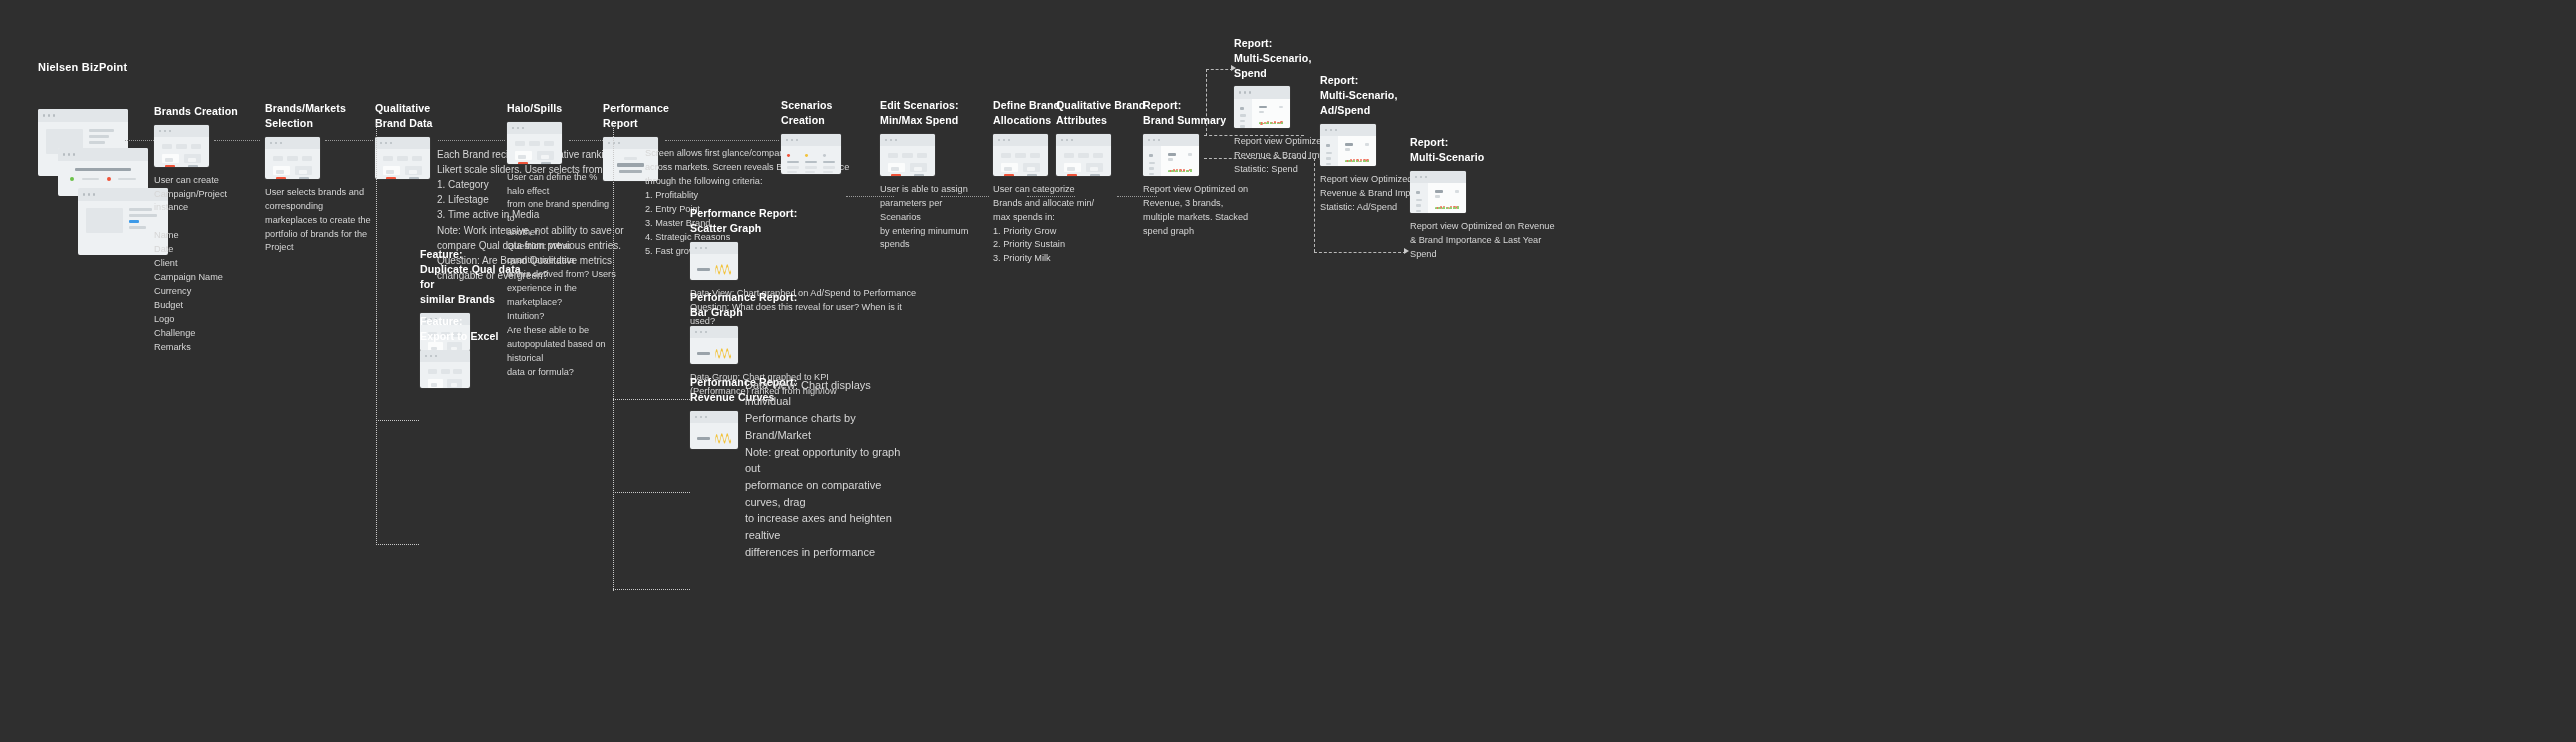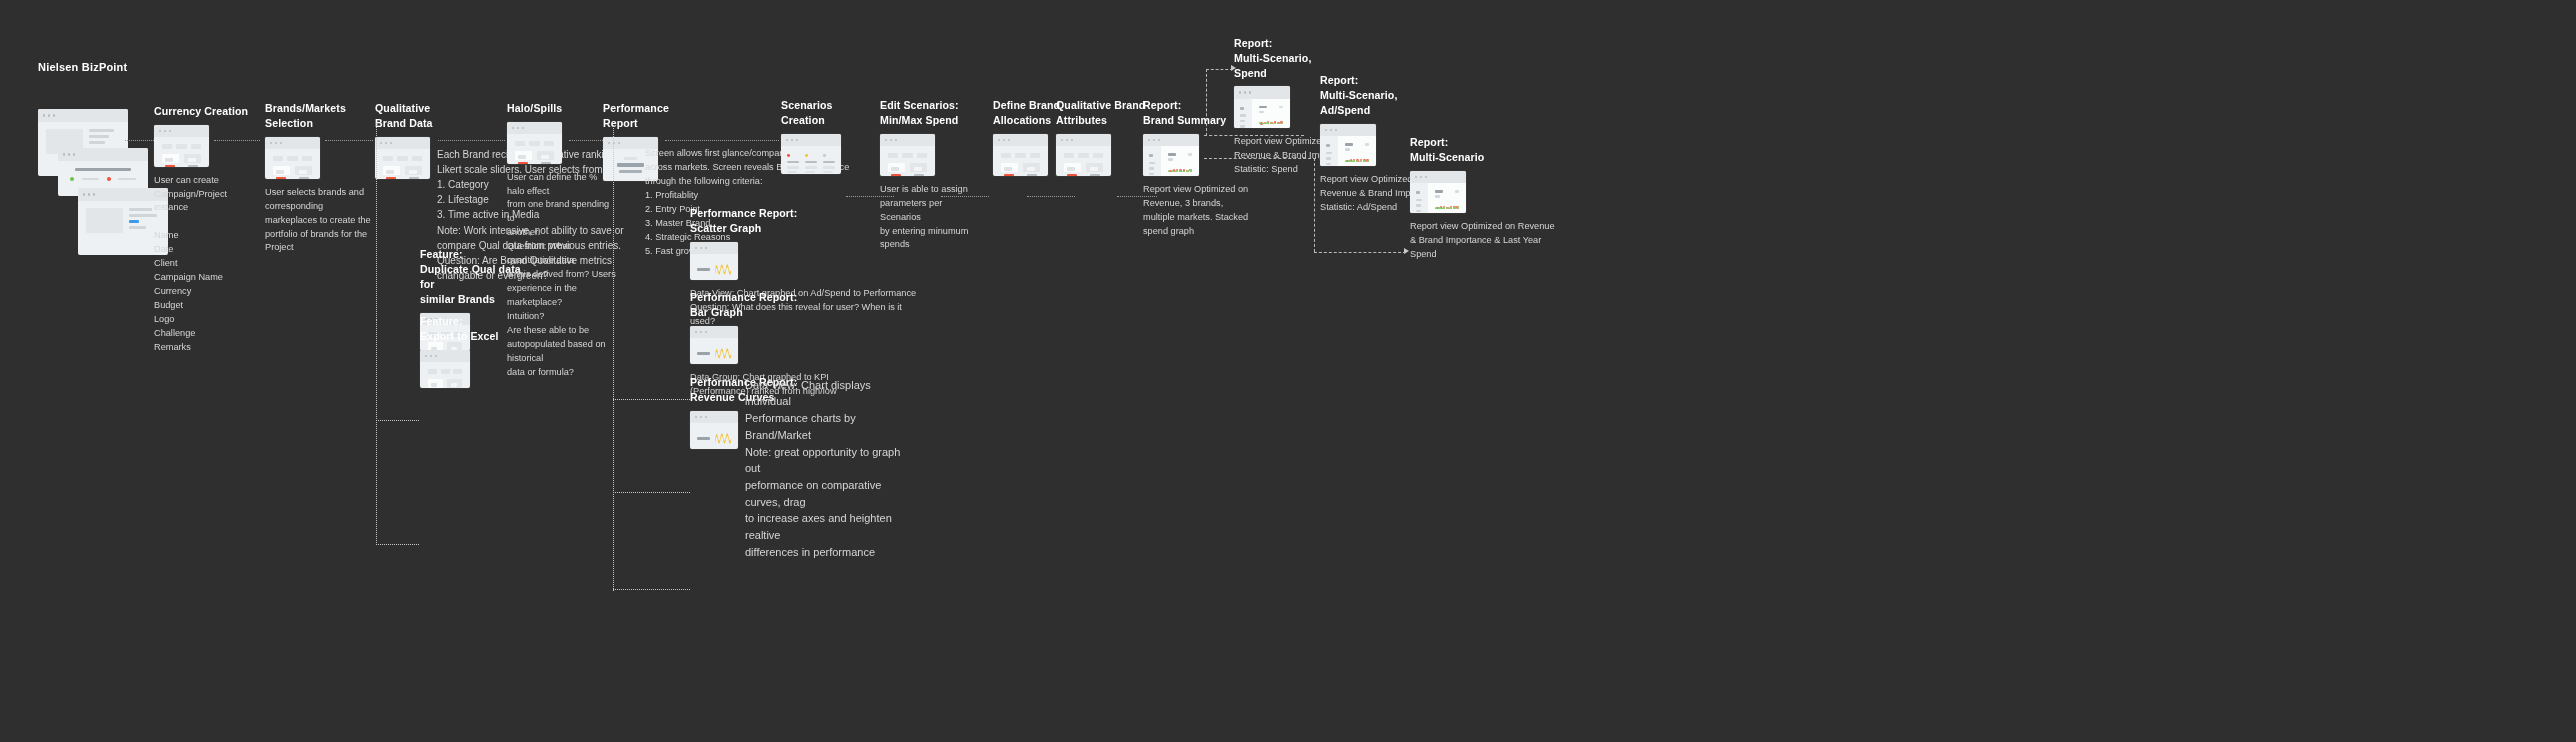--- a/index.html
+++ b/index.html
@@ -183,21 +183,21 @@
           <div style="width:30%;background:#3d9ae8"></div>
             <div style="width:55%"></div>
         </div>
       </div>
     </div>
   </div>
 
   <div class="conn h" style="left:125px; top:140px; width:29px;"></div>
 
   <div class="node" style="left:154px; top:81px; width:108px;">
-    <div class="node-title">Currency Creation</div>
+    <div class="node-title">Brands Creation</div>
     <div class="mock" style="width:55px;height:42px;">
       <div class="mock-bar">
           <i></i>
           <i></i>
           <i></i>
         </div>
       <div class="mock-body">
         <div class="fm-tabs">
             <span></span>
             <span></span>
@@ -631,20 +631,26 @@
 
           </div>
           <div class="fm-panel grey">
             <div class="fm-line w80" style="background:#f3f5f6"></div>
             <div class="fm-line w100 dark"></div>
 
           </div>
         </div>
       </div>
     </div>
+    <div class="node-desc" style="width:102px;">User can categorize
+Brands and allocate min/
+max spends in:
+  1. Priority Grow
+  2. Priority Sustain
+  3. Priority Milk</div>
   </div>
   <div class="conn h" style="left:1027px; top:196px; width:48px;"></div>
 
   <div class="node" style="left:1056px; top:75px; width:108px;">
     <div class="node-title">Qualitative Brand
 Attributes</div>
     <div class="mock" style="width:55px;height:42px;margin-top:2.9px;">
       <div class="mock-bar">
           <i></i>
           <i></i>

